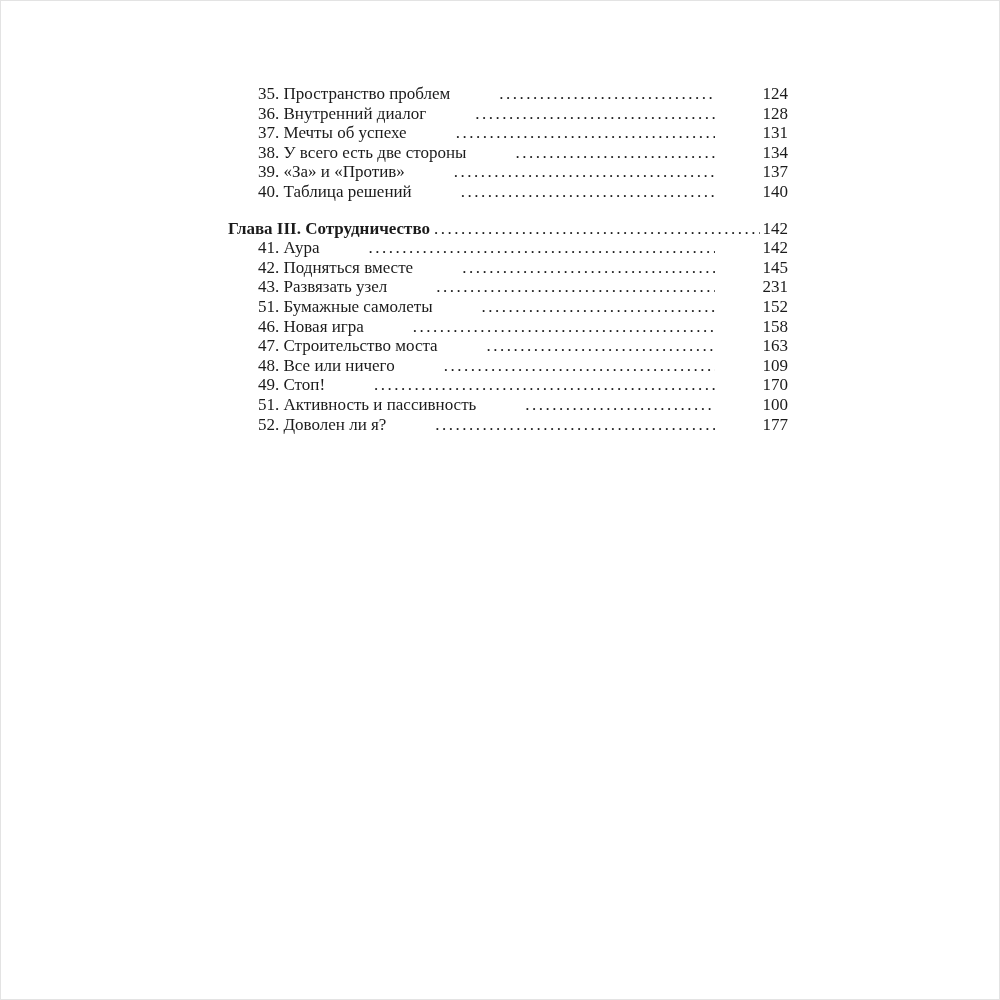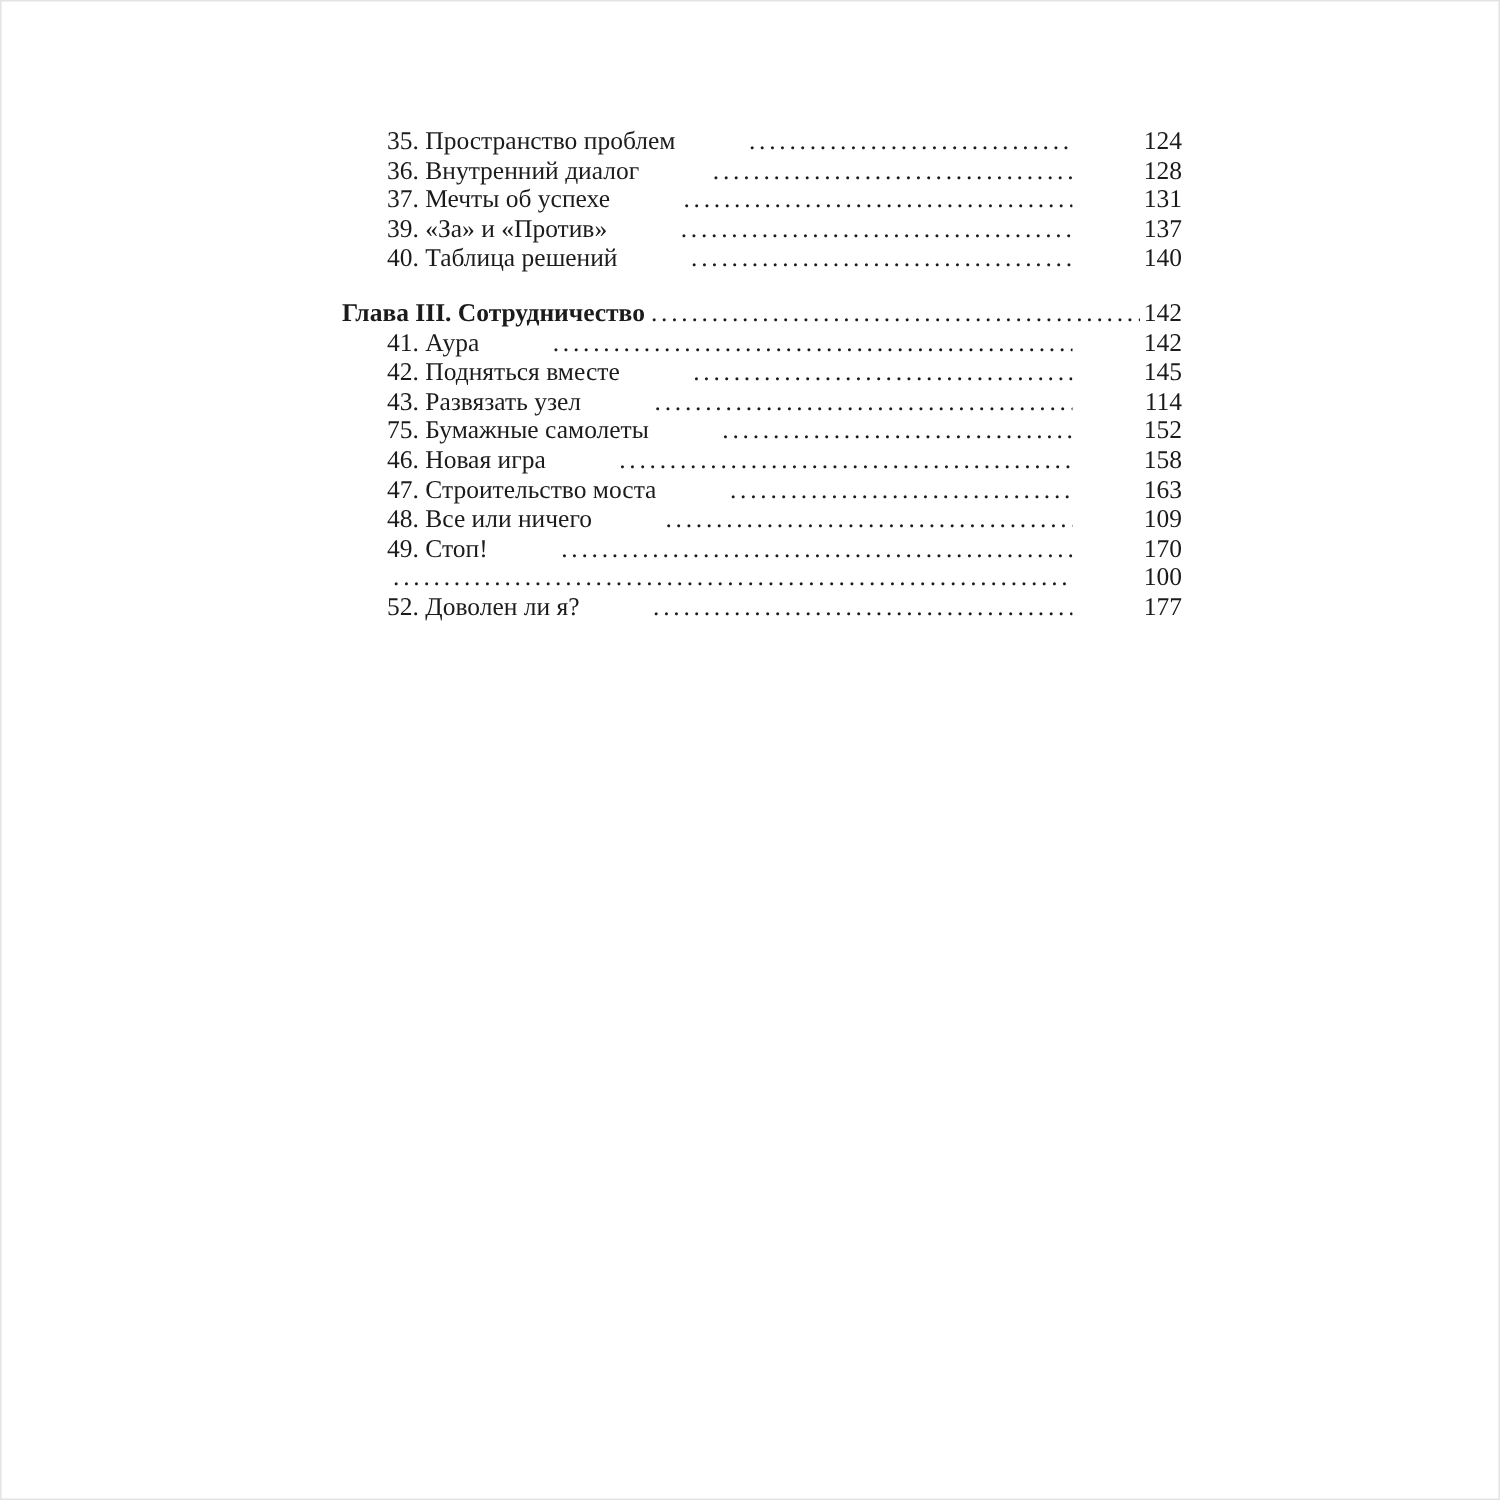--- a/index.html
+++ b/index.html
@@ -70,20 +70,25 @@
         <span class="title">36. Внутренний диалог</span>
         <span class="leader"></span>
         <span class="pagenum">128</span>
       </div>
       <div class="toc-row entry">
         <span class="title">37. Мечты об успехе</span>
         <span class="leader"></span>
         <span class="pagenum">131</span>
       </div>
       <div class="toc-row entry">
+        <span class="title">38. У всего есть две стороны</span>
+        <span class="leader"></span>
+        <span class="pagenum">134</span>
+      </div>
+      <div class="toc-row entry">
         <span class="title">39. «За» и «Против»</span>
         <span class="leader"></span>
         <span class="pagenum">137</span>
       </div>
       <div class="toc-row entry">
         <span class="title">40. Таблица решений</span>
         <span class="leader"></span>
         <span class="pagenum">140</span>
       </div>
       <div class="toc-row heading">
@@ -97,24 +102,24 @@
         <span class="pagenum">142</span>
       </div>
       <div class="toc-row entry">
         <span class="title">42. Подняться вместе</span>
         <span class="leader"></span>
         <span class="pagenum">145</span>
       </div>
       <div class="toc-row entry">
         <span class="title">43. Развязать узел</span>
         <span class="leader"></span>
-        <span class="pagenum">114</span>
+        <span class="pagenum">231</span>
       </div>
       <div class="toc-row entry">
-        <span class="title">75. Бумажные самолеты</span>
+        <span class="title">51. Бумажные самолеты</span>
         <span class="leader"></span>
         <span class="pagenum">152</span>
       </div>
       <div class="toc-row entry">
         <span class="title">46. Новая игра</span>
         <span class="leader"></span>
         <span class="pagenum">158</span>
       </div>
       <div class="toc-row entry">
         <span class="title">47. Строительство моста</span>
@@ -125,20 +130,21 @@
         <span class="title">48. Все или ничего</span>
         <span class="leader"></span>
         <span class="pagenum">109</span>
       </div>
       <div class="toc-row entry">
         <span class="title">49. Стоп!</span>
         <span class="leader"></span>
         <span class="pagenum">170</span>
       </div>
       <div class="toc-row entry">
+        <span class="title">51. Активность и пассивность</span>
         <span class="leader"></span>
         <span class="pagenum">100</span>
       </div>
       <div class="toc-row entry">
         <span class="title">52. Доволен ли я?</span>
         <span class="leader"></span>
         <span class="pagenum">177</span>
       </div>
     </div>
 </div>

